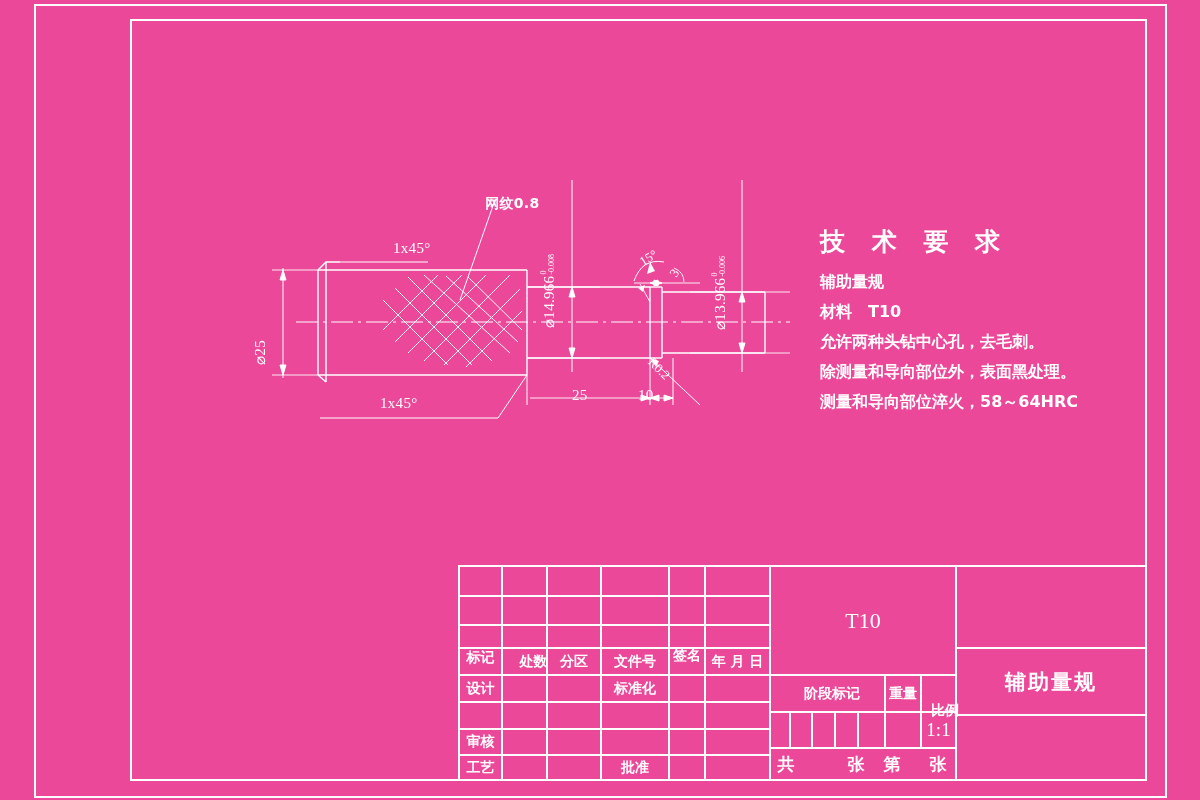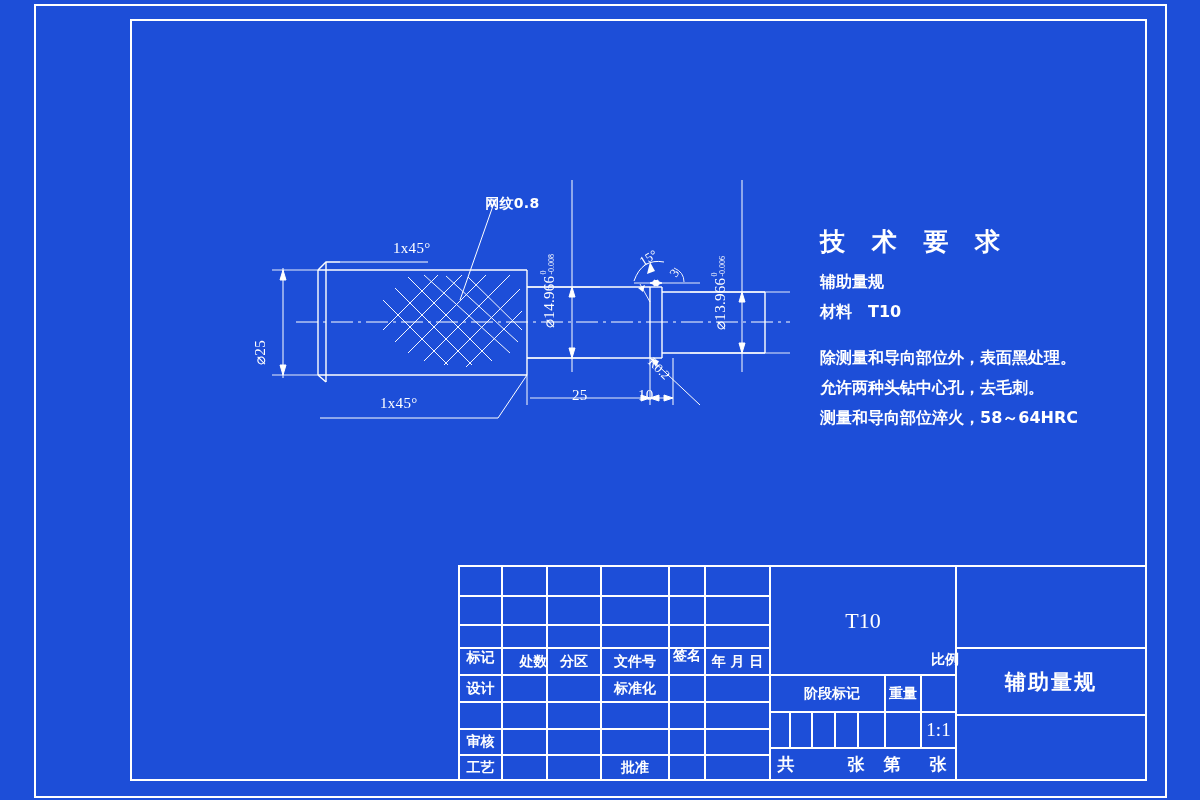--- a/index.html
+++ b/index.html
@@ -10,21 +10,21 @@
   body {
     width: 1200px;
     height: 800px;
     overflow: hidden;
     font-family: "Liberation Serif", "DejaVu Serif", serif;
   }
   #sheet {
     position: relative;
     width: 1200px;
     height: 800px;
-    background: #1d4ed8;
+    background: #ec4899;
   }
   svg.layer {
     position: absolute;
     left: 0;
     top: 0;
     width: 1200px;
     height: 800px;
   }
   .txt {
     position: absolute;
@@ -269,44 +269,44 @@
 
   <div class="txt dimsm" style="left:655px; top:355px; transform:rotate(45deg); transform-origin:left top;">R0.2</div>
 
   <div class="txt dim" style="left:572px; top:388px;">25</div>
 
   <div class="txt dim" style="left:638px; top:388px;">10</div>
 
   <div style="position:absolute; left:820px; top:225px; width:330px;">
     <div class="cn tech-title" style="color:#ffffff; margin-bottom:14px;">技 术 要 求</div>
     <div class="cn tech-line" style="color:#ffffff; margin-bottom:9px;">辅助量规</div>
-    <div class="cn tech-line" style="color:#ffffff; margin-bottom:25px;">材料　T10</div>
+    <div class="cn tech-line" style="color:#ffffff; margin-bottom:9px;">材料　T10</div>
+    <div class="cn tech-line" style="color:#ffffff; margin-bottom:9px;">允许两种头钻中心孔，去毛刺。</div>
     <div class="cn tech-line" style="color:#ffffff; margin-bottom:9px;">除测量和导向部位外，表面黑处理。</div>
-    <div class="cn tech-line" style="color:#ffffff; margin-bottom:9px;">允许两种头钻中心孔，去毛刺。</div>
     <div class="cn tech-line" style="color:#ffffff;">测量和导向部位淬火，58～64HRC</div>
   </div>
 
   <div class="tb-cell" style="left:459px; top:648px; width:43px; height:20px;">标记</div>
   <div class="tb-cell" style="left:502px; top:648px; width:63px; height:27px;">处数</div>
   <div class="tb-cell" style="left:547px; top:648px; width:54px; height:27px;">分区</div>
   <div class="tb-cell" style="left:601px; top:648px; width:68px; height:27px;">文件号</div>
   <div class="tb-cell" style="left:669px; top:648px; width:36px; height:15px;">签名</div>
   <div class="tb-cell" style="left:705px; top:648px; width:65px; height:27px;">年 月 日</div>
 
   <div class="tb-cell" style="left:459px; top:675px; width:43px; height:27px;">设计</div>
   <div class="tb-cell" style="left:601px; top:675px; width:68px; height:27px;">标准化</div>
   <div class="tb-cell" style="left:459px; top:729px; width:43px; height:26px;">审核</div>
   <div class="tb-cell" style="left:459px; top:755px; width:43px; height:25px;border-radius:12px;">工艺</div>
   <div class="tb-cell" style="left:601px; top:755px; width:68px; height:25px;">批准</div>
 
   <div class="tb-cell tb-num" style="left:770px; top:566px; width:186px; height:109px;">T10</div>
 
   <div class="tb-cell" style="left:770px; top:675px; width:124px; height:37px;">阶段标记</div>
   <div class="tb-cell" style="left:885px; top:675px; width:36px; height:37px;">重量</div>
-  <div class="tb-cell" style="left:921px; top:641px; width:48px; height:37px;">比例</div>
+  <div class="tb-cell" style="left:921px; top:692px; width:48px; height:37px;">比例</div>
   <div class="tb-cell tb-num" style="left:921px; top:712px; width:35px; height:36px; font-size:19px;">1:1</div>
 
   <div class="tb-cell" style="left:772px; top:748px; width:28px; height:32px; font-size:17px;">共</div>
   <div class="tb-cell" style="left:842px; top:748px; width:28px; height:32px; font-size:17px;">张</div>
   <div class="tb-cell" style="left:878px; top:748px; width:28px; height:32px; font-size:17px;">第</div>
   <div class="tb-cell" style="left:924px; top:748px; width:28px; height:32px; font-size:17px;">张</div>
 
   <div class="tb-cell" style="left:956px; top:648px; width:190px; height:67px; font-size:21px; letter-spacing:2px;">辅助量规</div>
 
 </div>

